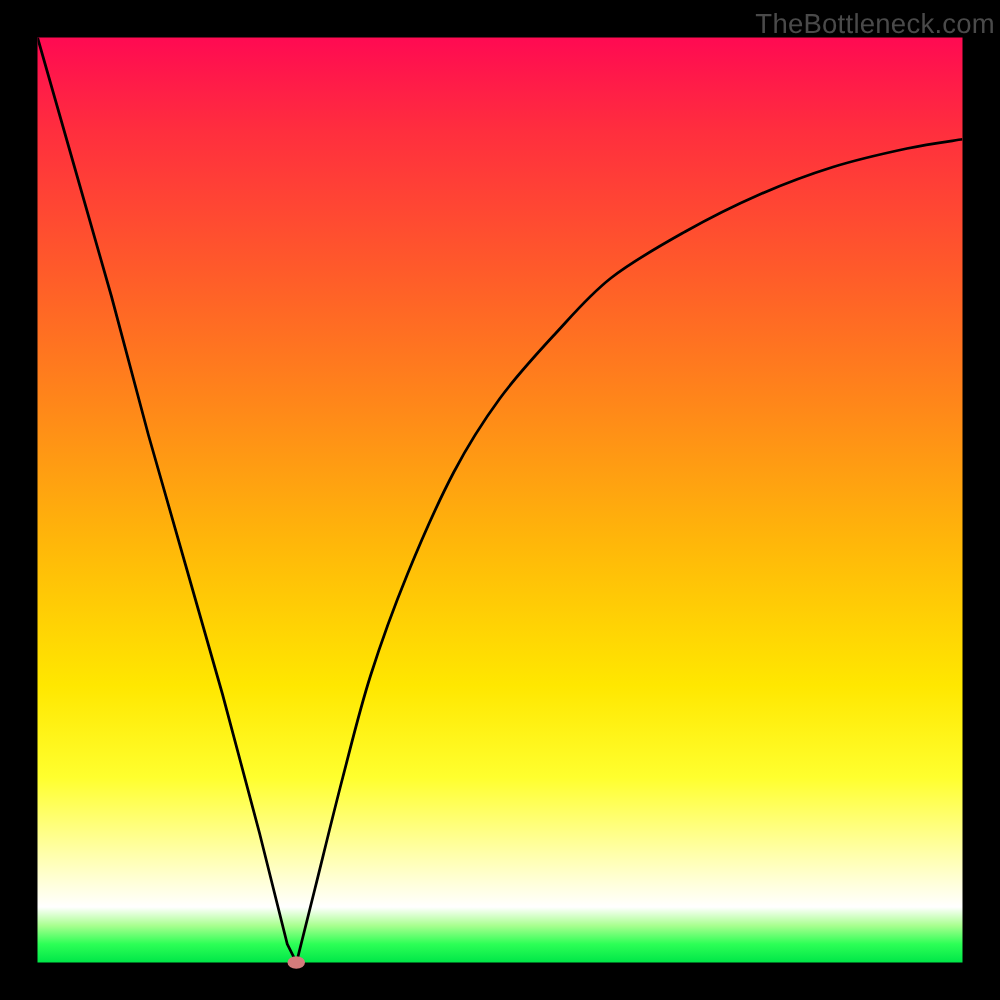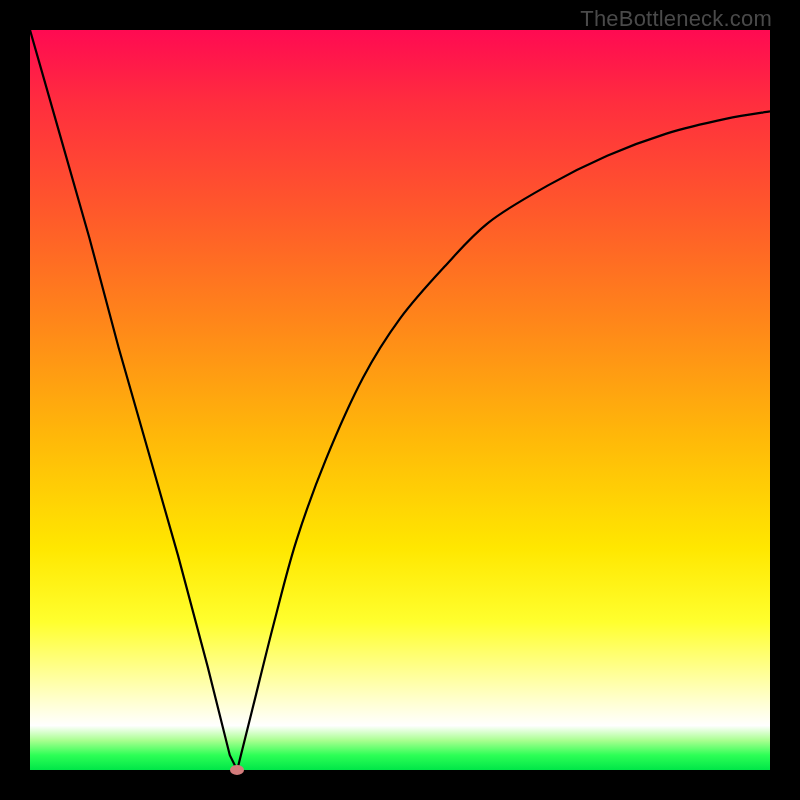--- a/index.html
+++ b/index.html
@@ -50,21 +50,21 @@
     position: absolute;
     width: 14px;
     height: 10px;
     background: #d47c7c;
     border-radius: 50%;
     transform: translate(-50%, -50%);
   }
   .watermark {
     position: absolute;
     top: 6px;
-    right: 28px;
+    right: 4px;
     color: #4a4a4a;
     font-size: 22px;
     font-weight: 500;
     letter-spacing: 0.2px;
   }
 </style>
 </head>
 <body>
 
 <div class="container">

